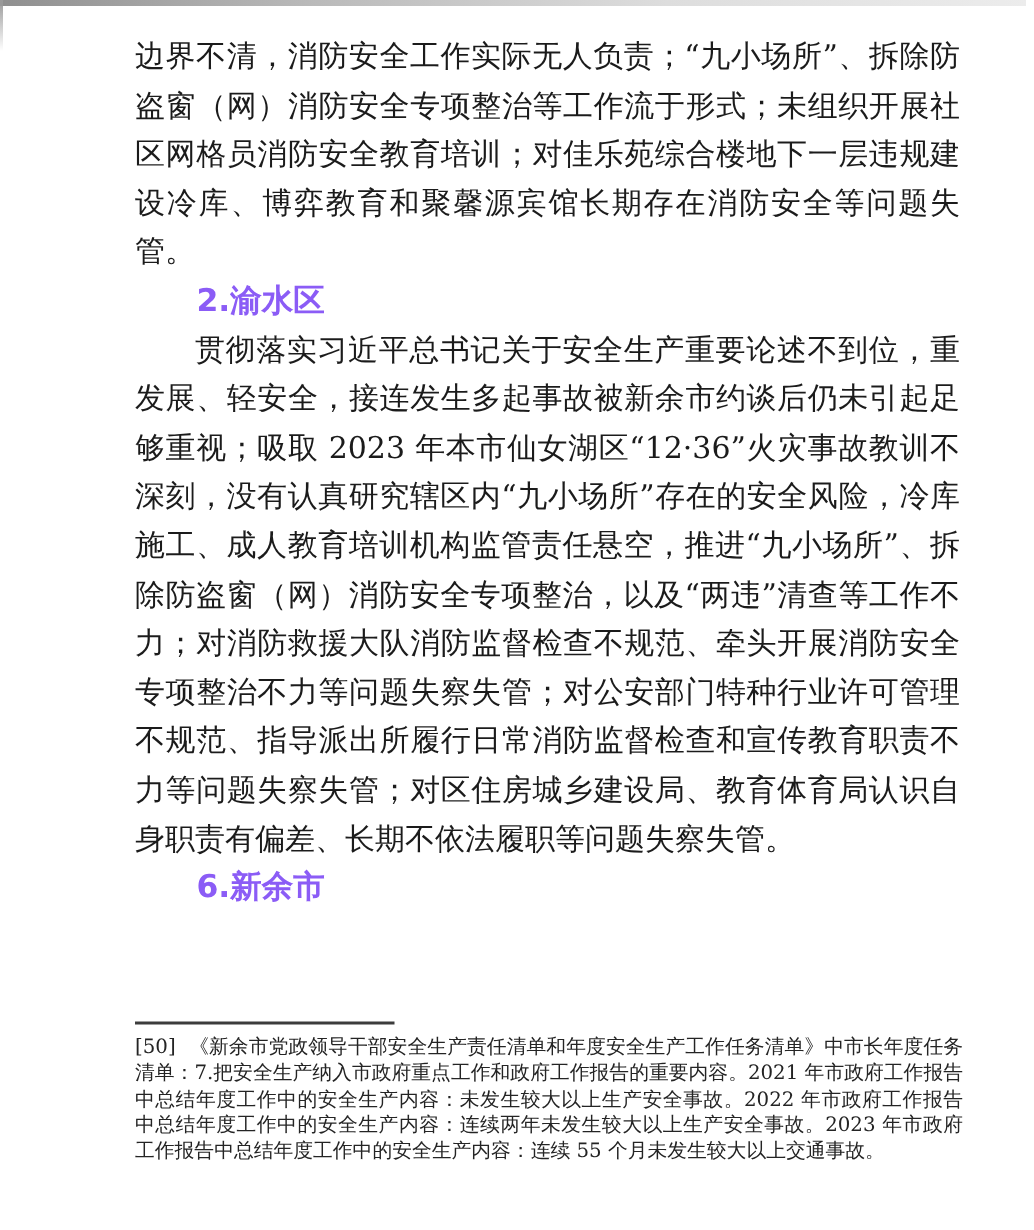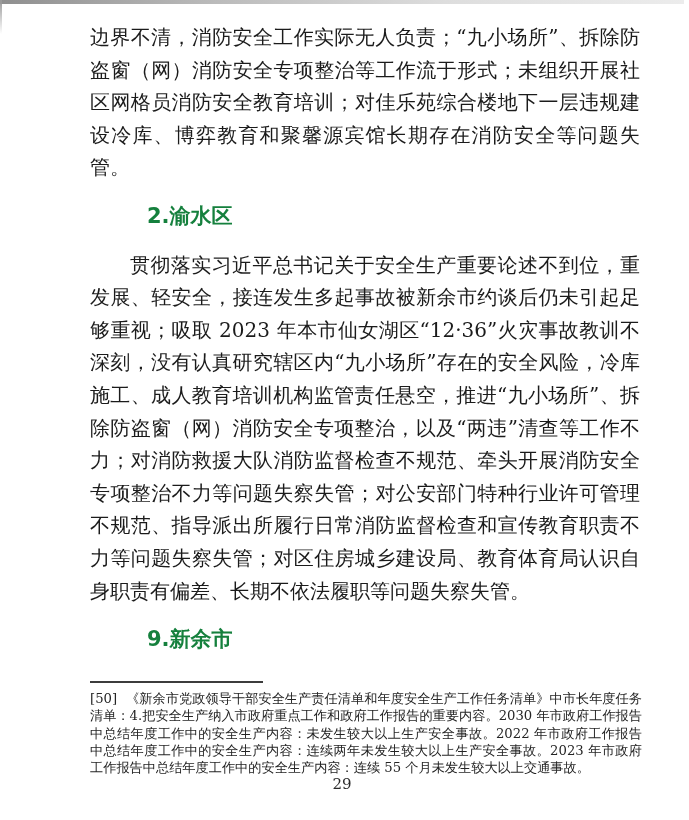--- a/index.html
+++ b/index.html
@@ -33,27 +33,27 @@
   }
   .body-text p.para {
     margin: 0;
     font-size: 20px;
     line-height: 32.6px;
     text-align: justify;
     text-justify: inter-ideograph;
   }
   .body-text p.para.indent { text-indent: 2em; }
   .body-text h2.sec {
-    margin: 16px;
+    margin: 0;
     font-size: 21px;
     line-height: 32.6px;
     font-weight: bold;
     text-indent: 1.95em;
     font-family: "DejaVu Sans", "Liberation Sans", sans-serif;
-    color: #15803d;
+    color: #8b5cf6;
     text-align: left;
   }
   sup.ref {
     font-size: 11.5px;
     line-height: 0;
     vertical-align: super;
     letter-spacing: 0;
   }
   .footnote-block {
     position: absolute;
@@ -95,25 +95,24 @@
   <div class="scan-edge-left"></div>
 
   <div class="content body-text">
 
     <p class="para">边界不清，消防安全工作实际无人负责；“九小场所”、拆除防盗窗（网）消防安全专项整治等工作流于形式；未组织开展社区网格员消防安全教育培训；对佳乐苑综合楼地下一层违规建设冷库、博弈教育和聚馨源宾馆长期存在消防安全等问题失管。</p>
 
     <h2 class="sec">2.渝水区</h2>
 
     <p class="para indent">贯彻落实习近平总书记关于安全生产重要论述不到位，重发展、轻安全，接连发生多起事故被新余市约谈后仍未引起足够重视；吸取 2023 年本市仙女湖区“12·36”火灾事故教训不深刻，没有认真研究辖区内“九小场所”存在的安全风险，冷库施工、成人教育培训机构监管责任悬空，推进“九小场所”、拆除防盗窗（网）消防安全专项整治，以及“两违”清查等工作不力；对消防救援大队消防监督检查不规范、牵头开展消防安全专项整治不力等问题失察失管；对公安部门特种行业许可管理不规范、指导派出所履行日常消防监督检查和宣传教育职责不力等问题失察失管；对区住房城乡建设局、教育体育局认识自身职责有偏差、长期不依法履职等问题失察失管。</p>
 
-    <h2 class="sec">9.新余市</h2>
+    <h2 class="sec">6.新余市</h2>
 
 
   </div>
 
   <div class="footnote-block">
     <div class="fn-rule"></div>
-    <p class="fn-text"><span class="fn-marker">[50]</span><span>《新余市党政领导干部安全生产责任清单和年度安全生产工作任务清单》中市长年度任务清单：4.把安全生产纳入市政府重点工作和政府工作报告的重要内容。2030 年市政府工作报告中总结年度工作中的安全生产内容：未发生较大以上生产安全事故。2022 年市政府工作报告中总结年度工作中的安全生产内容：连续两年未发生较大以上生产安全事故。2023 年市政府工作报告中总结年度工作中的安全生产内容：连续 55 个月未发生较大以上交通事故。</span></p>
+    <p class="fn-text"><span class="fn-marker">[50]</span><span>《新余市党政领导干部安全生产责任清单和年度安全生产工作任务清单》中市长年度任务清单：7.把安全生产纳入市政府重点工作和政府工作报告的重要内容。2021 年市政府工作报告中总结年度工作中的安全生产内容：未发生较大以上生产安全事故。2022 年市政府工作报告中总结年度工作中的安全生产内容：连续两年未发生较大以上生产安全事故。2023 年市政府工作报告中总结年度工作中的安全生产内容：连续 55 个月未发生较大以上交通事故。</span></p>
   </div>
 
-  <div class="page-number">29</div>
 
 </div>
 
 </body></html>

